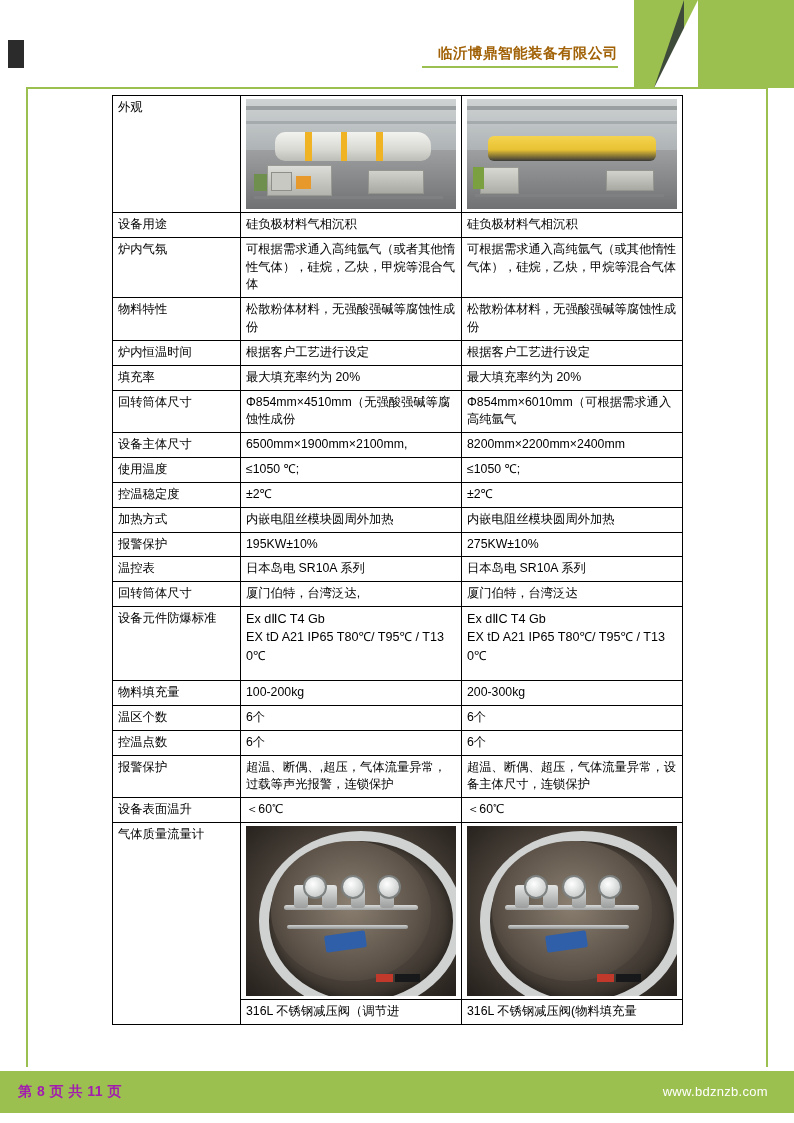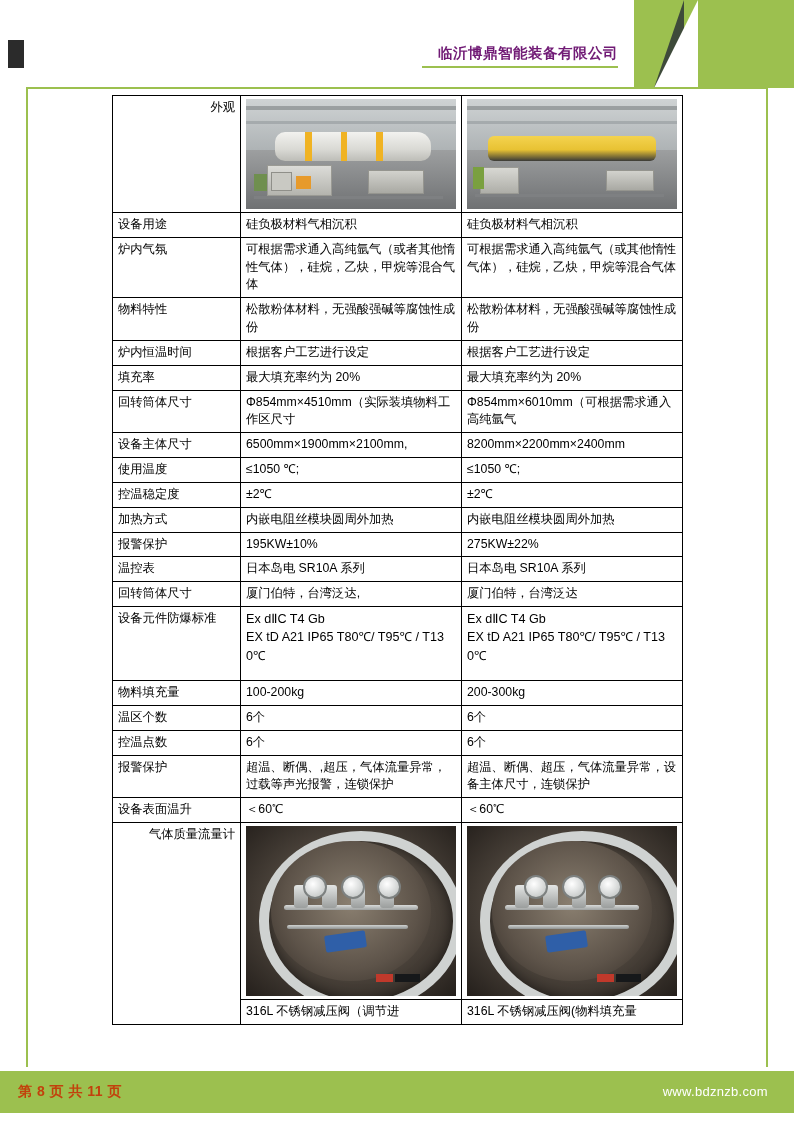--- a/index.html
+++ b/index.html
@@ -53,21 +53,21 @@
     height: 0;
     border-left: 30px solid transparent;
     border-bottom: 88px solid #3e4a3a;
   }
   .header-company {
     position: absolute;
     right: 176px;
     top: 44px;
     font-size: 14.5px;
     font-weight: bold;
-    color: #701a75;
+    color: #a16207;
     letter-spacing: 0.5px;
     white-space: nowrap;
   }
   .header-company-underline {
     position: absolute;
     right: 176px;
     top: 66px;
     width: 196px;
     height: 2px;
     background: #9cc04f;
@@ -120,21 +120,21 @@
     width: 794px;
     height: 42px;
     background: #9cc04f;
   }
   .footer-left {
     position: absolute;
     left: 18px;
     top: 18px;
     font-size: 14px;
     font-weight: bold;
-    color: #c2410c;
+    color: #a21caf;
     letter-spacing: 0.5px;
   }
   .footer-right {
     position: absolute;
     right: 26px;
     top: 19px;
     font-size: 13px;
     color: #ffffff;
     letter-spacing: 0.3px;
   }
@@ -334,21 +334,21 @@
   .pr-black {
     position:absolute;
     left: 71%;
     bottom: 8%;
     width: 12%;
     height: 5%;
     background: #16181a;
   }
 
   .cell-caption { padding: 3px 5px; }
-  .tall-label { line-height: 1.45; text-align: right; }
+  .tall-label { line-height: 1.45; }
 </style>
 </head>
 <body>
 
 <div class="header">
   <div class="header-greenband"></div>
   <div class="header-right-block"></div>
   <div class="header-slash2"></div>
   <div class="header-slash"></div>
   <div class="header-logo-mark"></div>
@@ -427,21 +427,21 @@
   </tr>
 
   <tr>
     <td>填充率</td>
     <td>最大填充率约为 20%</td>
     <td>最大填充率约为 20%</td>
   </tr>
 
   <tr>
     <td>回转筒体尺寸</td>
-    <td>Φ854mm×4510mm（实际装填物料工作区尺寸</td>
+    <td>Φ854mm×4510mm（无强酸强碱等腐蚀性成份</td>
     <td>Φ854mm×6010mm（可根据需求通入高纯氩气</td>
   </tr>
 
   <tr>
     <td>设备主体尺寸</td>
     <td>6500mm×1900mm×2100mm,</td>
     <td>8200mm×2200mm×2400mm</td>
   </tr>
 
   <tr>
@@ -458,21 +458,21 @@
 
   <tr>
     <td>加热方式</td>
     <td>内嵌电阻丝模块圆周外加热</td>
     <td>内嵌电阻丝模块圆周外加热</td>
   </tr>
 
   <tr>
     <td>报警保护</td>
     <td>195KW±10%</td>
-    <td>275KW±22%</td>
+    <td>275KW±10%</td>
   </tr>
 
   <tr>
     <td>温控表</td>
     <td>日本岛电 SR10A 系列</td>
     <td>日本岛电 SR10A 系列</td>
   </tr>
 
   <tr>
     <td>回转筒体尺寸</td>

